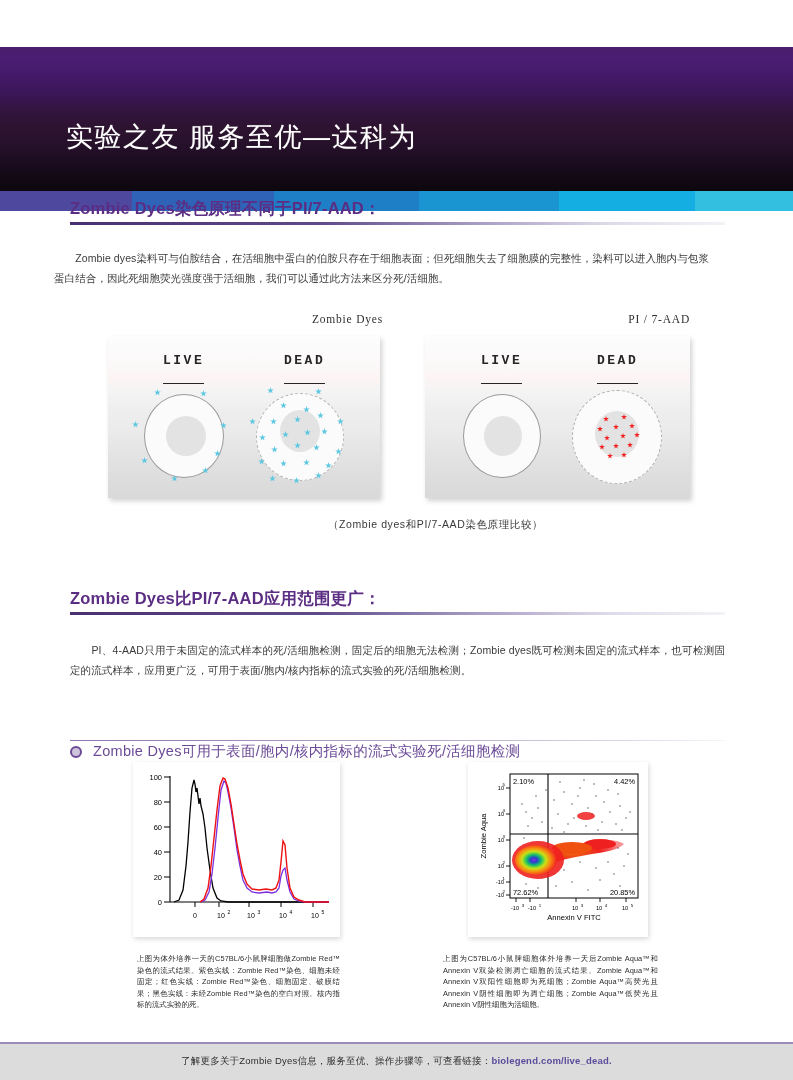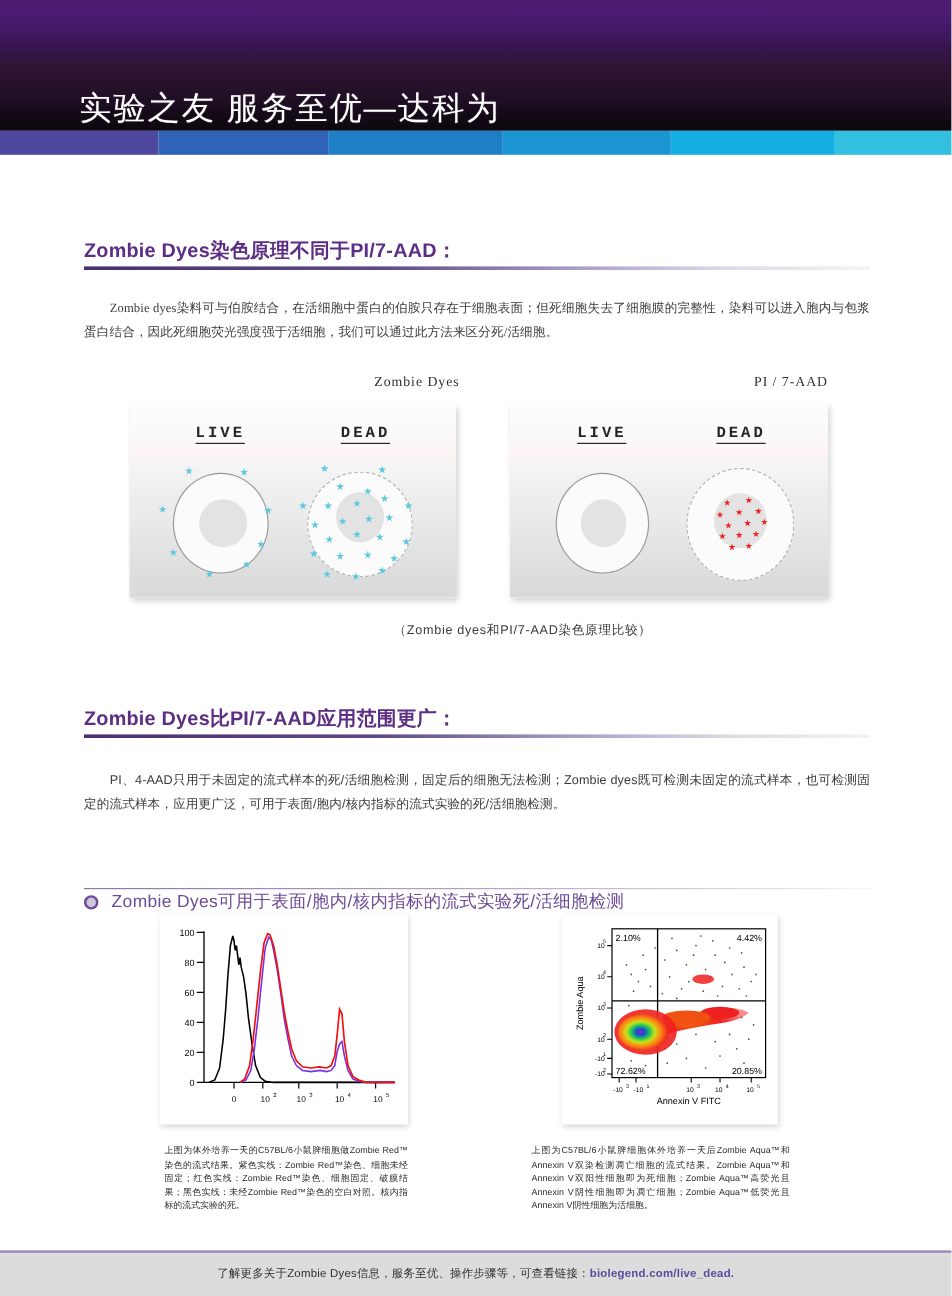--- a/index.html
+++ b/index.html
@@ -9,26 +9,27 @@
   body {
     width: 793px; height: 1080px;
     position: relative; overflow: hidden;
     font-family: "Liberation Sans", "DejaVu Sans", sans-serif;
     color: #333;
   }
 
   
   .header {
     position: relative;
-    width: 793px; height: 109px;
+    width: 793px; height: 144px;
     background: linear-gradient(to bottom,
         #4b1d6b 0%, #4b1d74 8%, #451a6b 18%,
         #3b1658 32%, #33143f 44%, #2e1330 56%,
         #241029 70%, #1a0c1e 82%, #110913 92%, #0d070f 100%);
     overflow: hidden;
+    margin-top: 47px;
   }
   .header-title {
     position: absolute;
     left: 66px; top: 72px;
     font-size: 27px;
     letter-spacing: 1.5px;
     color: #ffffff;
     font-weight: 400;
     white-space: nowrap;
     text-shadow: 0 0 1px rgba(255,255,255,0.25);
@@ -106,21 +107,21 @@
     overflow: hidden;
   }
   .lbl-live, .lbl-dead {
     position: absolute;
     font-family: "Liberation Mono", "DejaVu Sans Mono", monospace;
     font-size: 13px;
     font-weight: bold;
     letter-spacing: 2.5px;
     color: #262626;
     border-bottom: 1.6px solid #262626;
-    padding-bottom: 1px;
+    padding-bottom: 15px;
     text-align: center;
   }
   .cell-live {
     position: absolute;
     border-radius: 50%;
     border: 1px solid #9a9a9a;
     background: #fbfbfb;
   }
   .cell-dead {
     position: absolute;
@@ -198,21 +199,21 @@
   <span style="width:142px;background:#2f63b8"></span>
   <span style="width:145px;background:#1f7fc6"></span>
   <span style="width:140px;background:#1b94d2"></span>
   <span style="width:136px;background:#14aee2"></span>
   <span style="width:98px;background:#33bfe0"></span>
 </div>
 
 <div class="sec-heading" style="left:70px;top:198px;">Zombie Dyes染色原理不同于PI/7-AAD：</div>
 <div class="sec-rule" style="left:70px;top:222px;width:655px;"></div>
 
-<div class="body-text" style="left:70px;top:248px;width:655px;text-align:justify;font-family:Liberation Serif, serif;">　　Zombie dyes染料可与伯胺结合，在活细胞中蛋白的伯胺只存在于细胞表面；但死细胞失去了细胞膜的完整性，染料可以进入胞内与包浆蛋白结合，因此死细胞荧光强度强于活细胞，我们可以通过此方法来区分死/活细胞。</div>
+<div class="body-text" style="left:54px;top:248px;width:655px;text-align:justify;">　　Zombie dyes染料可与伯胺结合，在活细胞中蛋白的伯胺只存在于细胞表面；但死细胞失去了细胞膜的完整性，染料可以进入胞内与包浆蛋白结合，因此死细胞荧光强度强于活细胞，我们可以通过此方法来区分死/活细胞。</div>
 
 <div class="fig-cap-top" style="left:108px;top:313px;width:275px;">Zombie Dyes</div>
 <div class="fig-cap-top" style="left:420px;top:313px;width:270px;">PI / 7-AAD</div>
 
 <div class="cellpanel" style="left:108px;top:336px;width:272px;height:162px;">
   <div class="lbl-live" style="left:55px;top:17px;">LIVE</div>
   <div class="lbl-dead" style="left:176px;top:17px;">DEAD</div>
 
   <div class="cell-live" style="left:36px;top:58px;width:78px;height:82px;"></div>
   <div class="nucleus" style="left:58px;top:80px;width:40px;height:40px;"></div>

